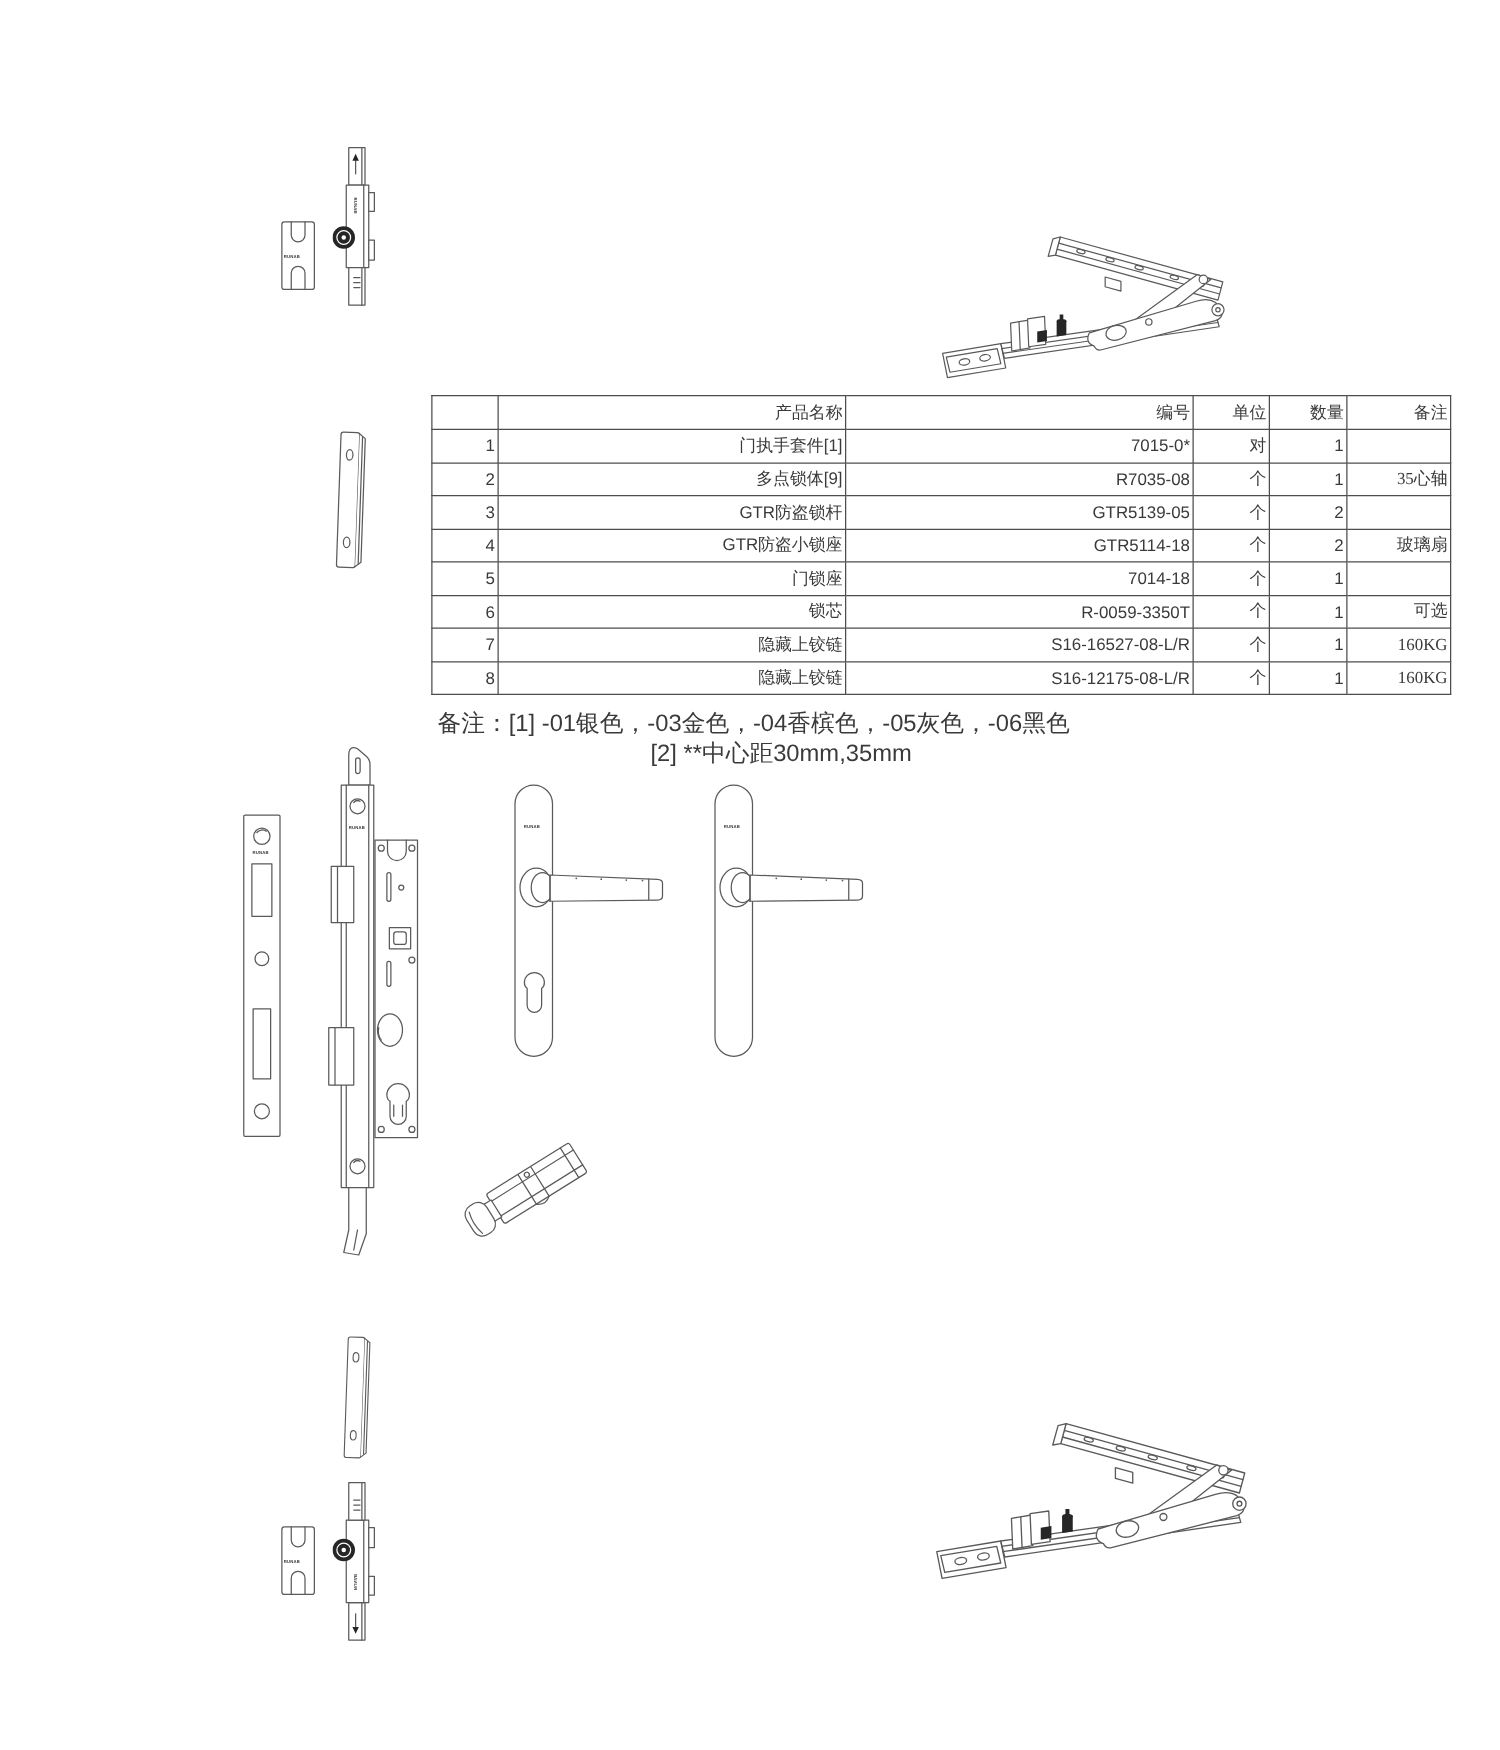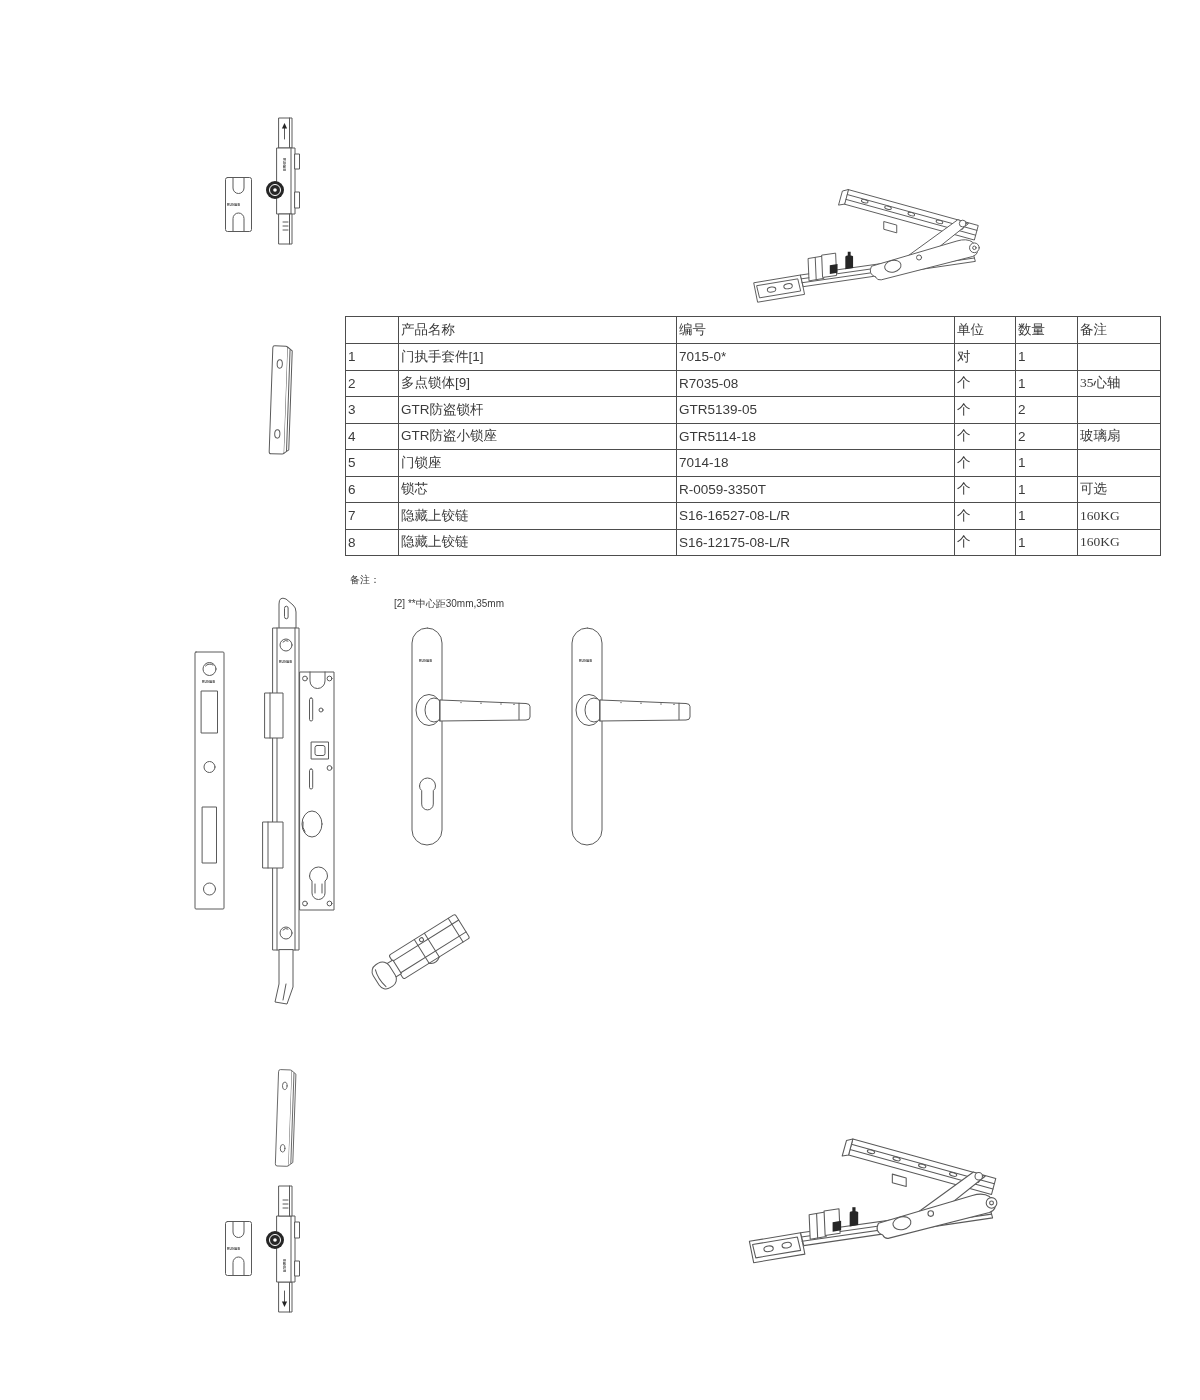--- a/index.html
+++ b/index.html
@@ -6,30 +6,30 @@
   .page { position:relative; width:1200px; height:1400px; background:#ffffff;
           font-family:"Liberation Sans", sans-serif; color:#3a3a3a; overflow:hidden; }
   .comp { position:absolute; overflow:visible; }
   .ln { fill:none; stroke:#5a5a5a; stroke-width:1; stroke-linejoin:round; stroke-linecap:round; }
   .fw { fill:#ffffff; }
   .dark { fill:#262626; stroke:none; }
   .micro { font-size:3.4px; font-weight:bold; fill:#3a3a3a; letter-spacing:.15px;
            font-family:"Liberation Sans", sans-serif; }
   .parts-table { position:absolute; left:345px; top:316px; width:815px;
                  border-collapse:collapse; table-layout:fixed; }
-  .parts-table th, .parts-table td { border:1px solid #4d4d4d; text-align:left;
+  .parts-table th, .parts-table td { border:1px solid #4d4d4d; text-align:right;
                  vertical-align:middle; padding:0 2px; font-size:13.5px; color:#3a3a3a;
                  font-weight:normal; overflow:hidden; white-space:nowrap; }
   .parts-table thead tr { height:27px; }
   .parts-table tbody tr { height:26.5px; }
   .c-remark { font-size:10px;font-family:Liberation Serif, serif; }
-  .notes { position:absolute; left:350px; top:568px; font-size:10px; color:#3a3a3a;
+  .notes { position:absolute; left:350px; top:568px; font-size:19px; color:#3a3a3a;
            line-height:24px; }
   .notes-row { display:flex; }
-  .notes-indent { margin-left:44px; }
+  .notes-indent { margin-left:44px;justify-content:center; }
 </style>
 </head>
 <body>
 
 <div class="page">
 
   <svg width="0" height="0" style="position:absolute">
     <defs>
 
       <symbol id="lockbar" viewBox="0 0 40 130">
@@ -219,20 +219,21 @@
         <td>个</td>
         <td>1</td>
         <td class="c-remark">160KG</td>
       </tr>
     </tbody>
   </table>
 
   <div class="notes">
     <div class="notes-row">
       <span>备注：</span>
+      <span>[1] -01银色，-03金色，-04香槟色，-05灰色，-06黑色</span>
     </div>
     <div class="notes-row notes-indent">
       <span>[2] **中心距30mm,35mm</span>
     </div>
   </div>
 
   <svg class="comp" style="left:263px;top:344px" width="34" height="112">
       <use href="#keeper"></use>
     </svg>
 

